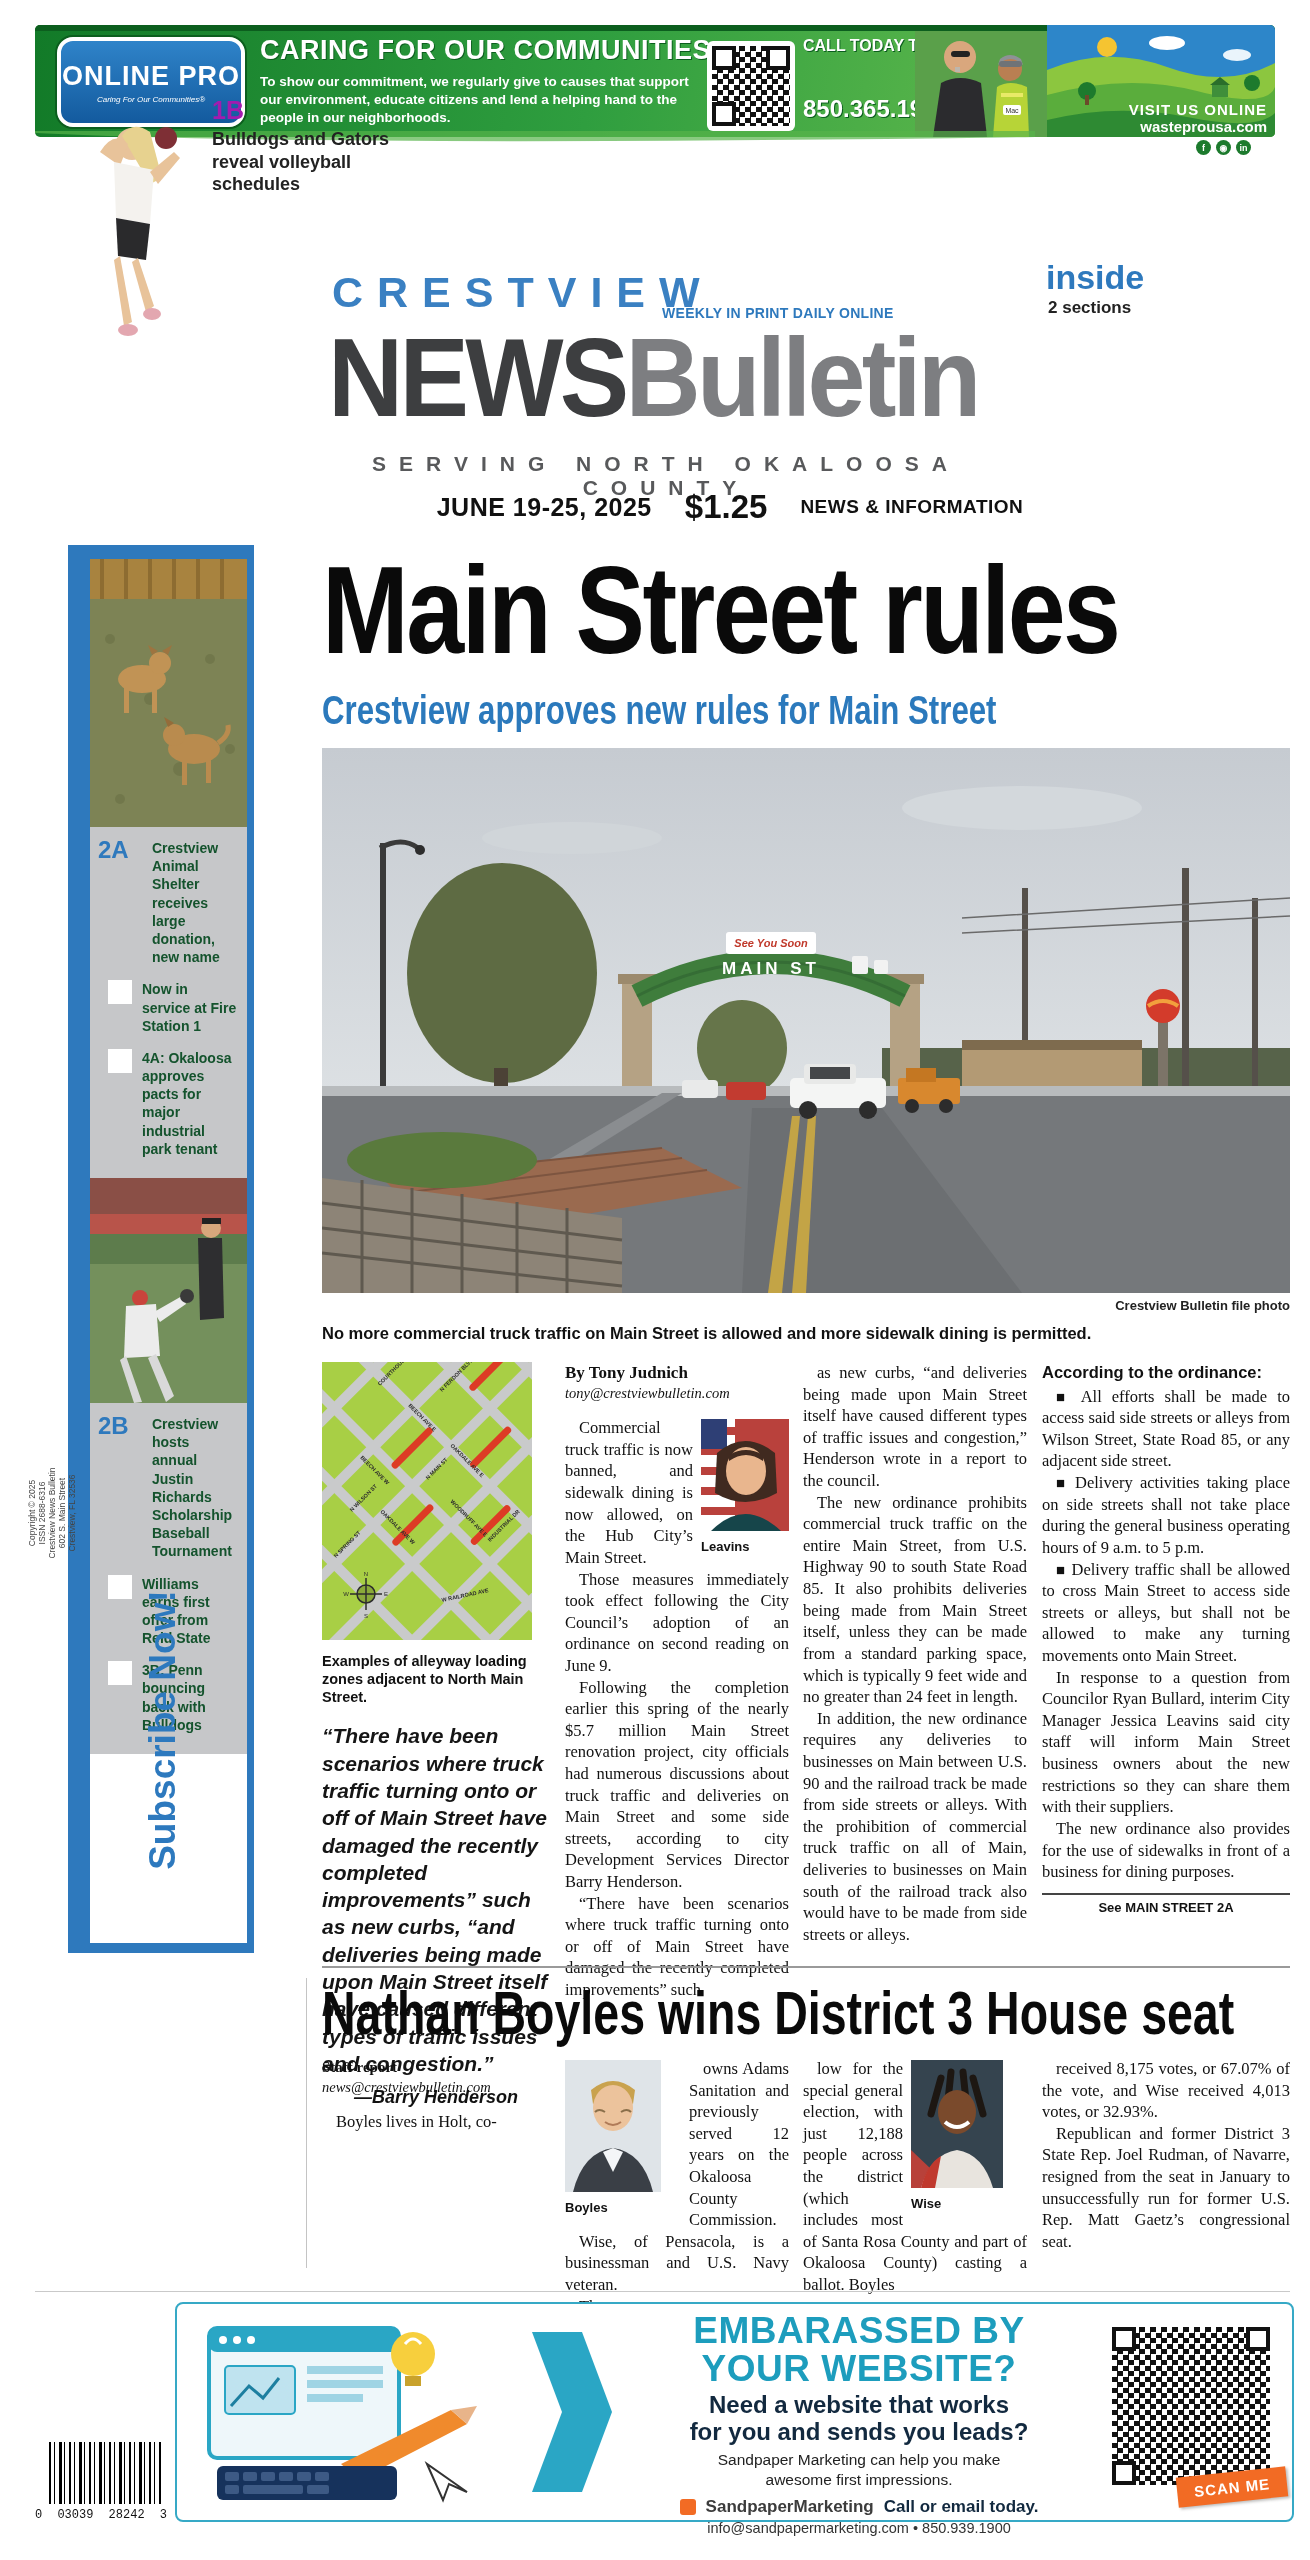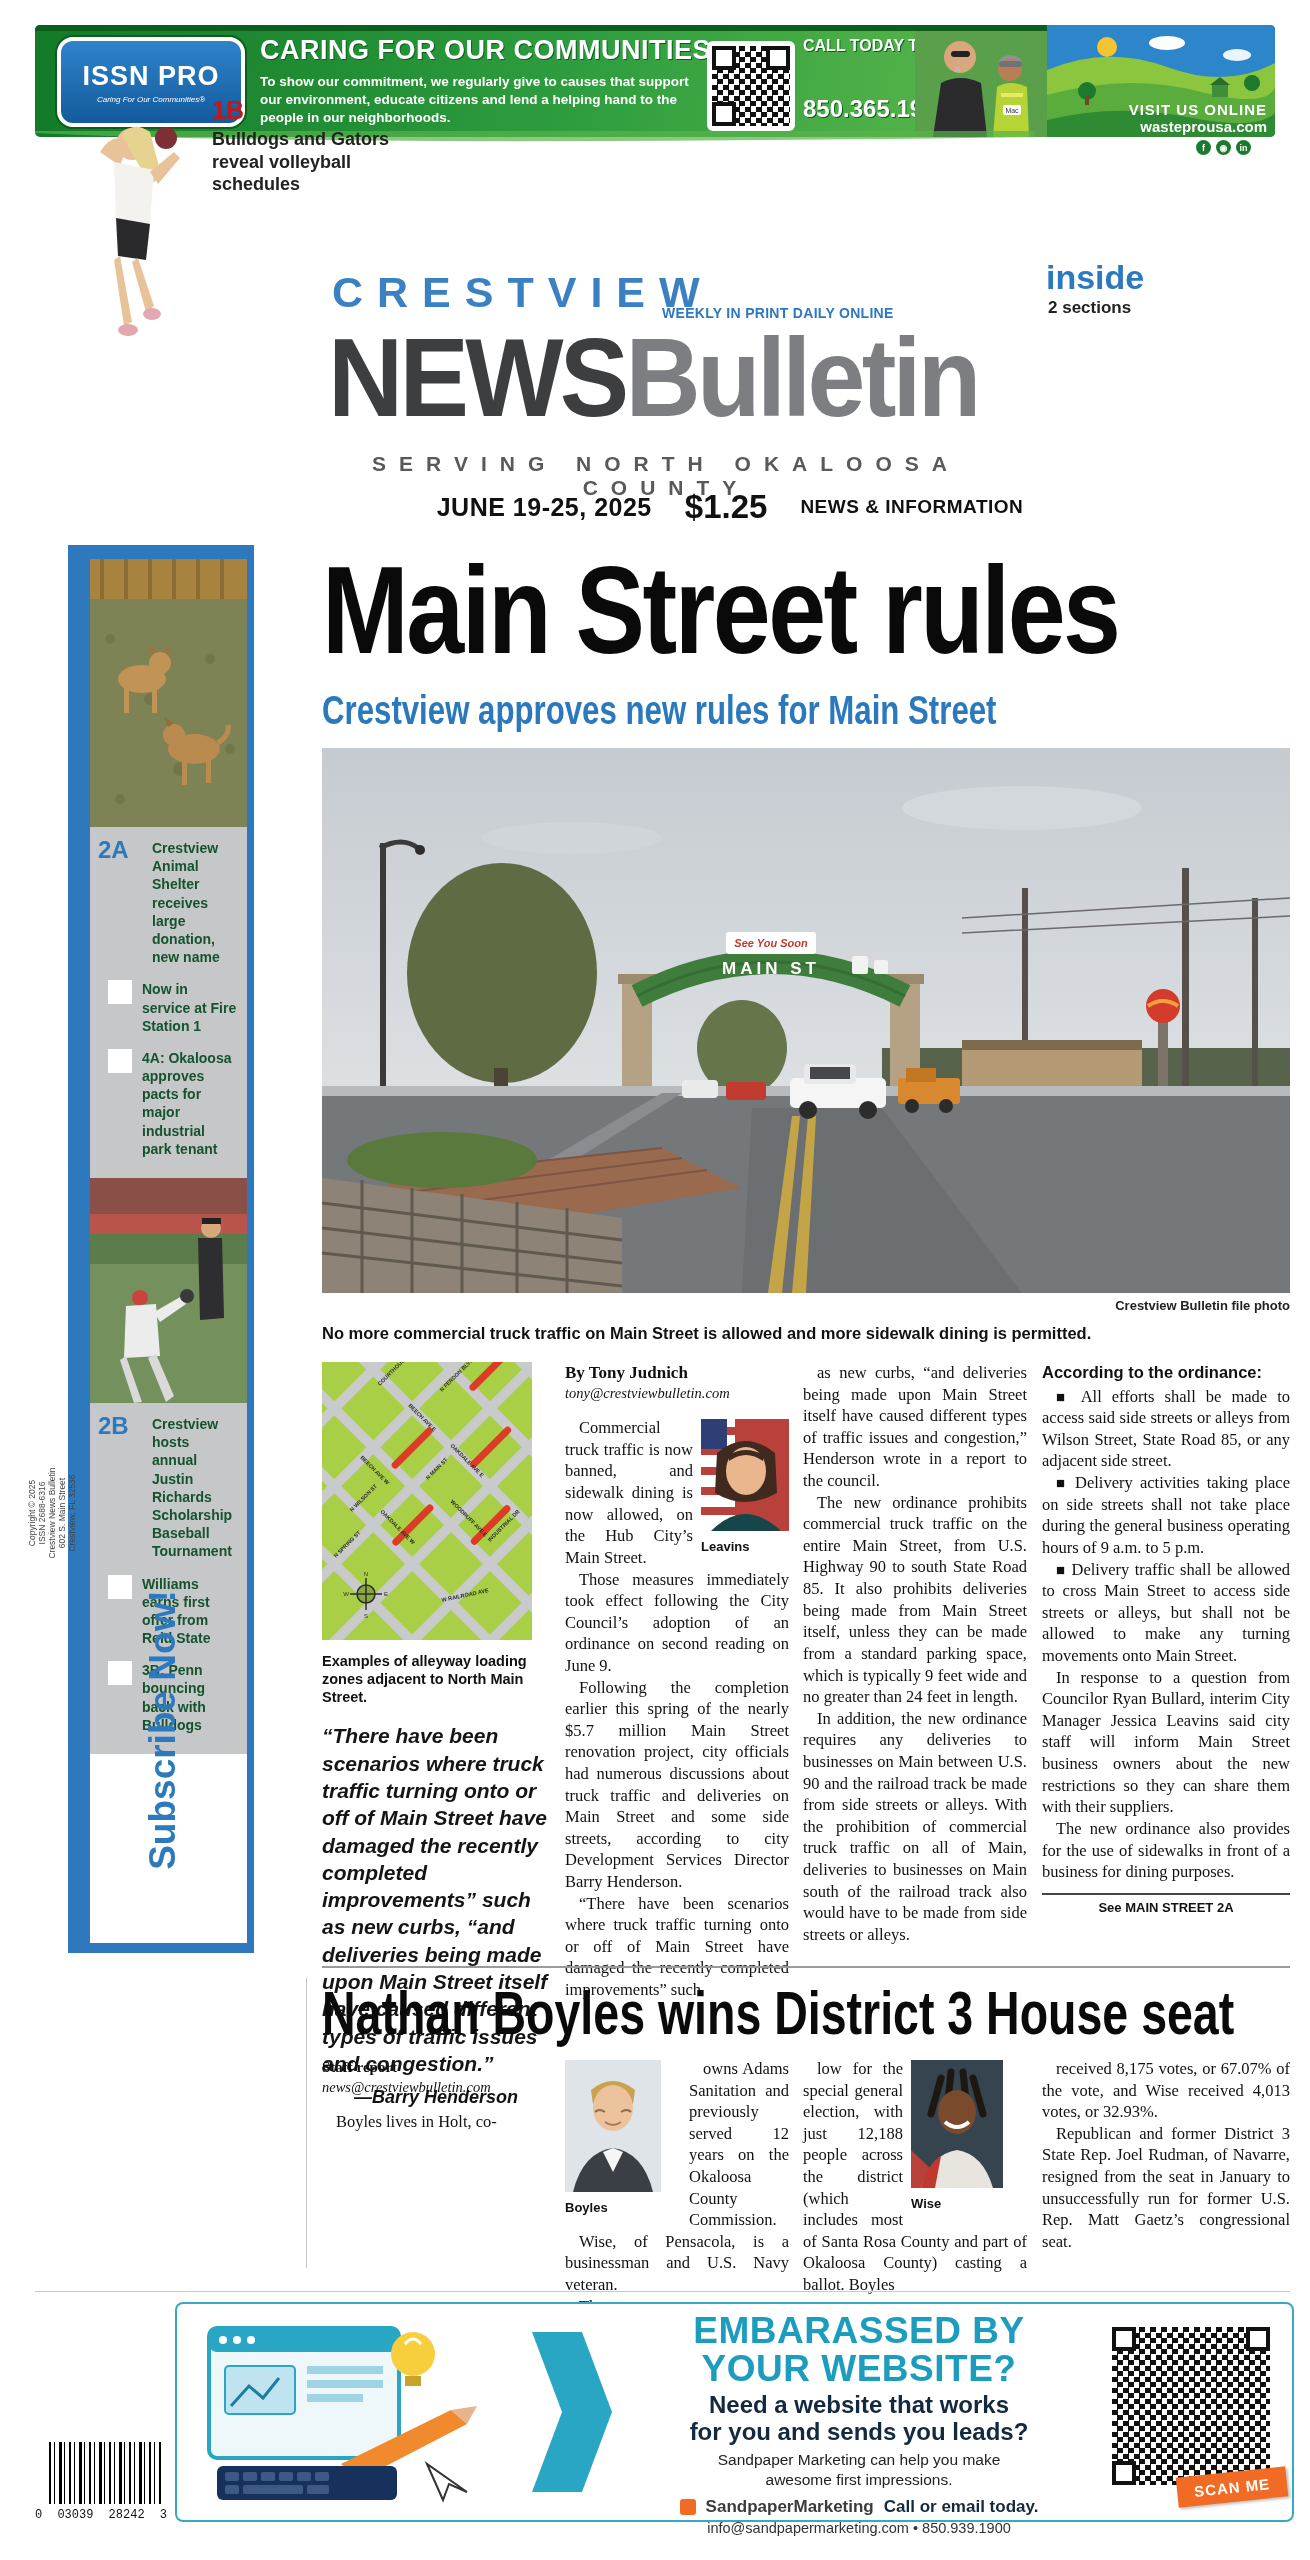--- a/index.html
+++ b/index.html
@@ -35,21 +35,21 @@
   .ban-visit{left:1020px;top:76px;width:212px;text-align:right;color:#fff;font-weight:700;line-height:1.15;}
   .ban-visit .v1{font-size:15px;letter-spacing:1px;}
   .ban-visit .v2{font-size:15px;}
   .swoosh{left:35px;top:131px;width:1000px;height:16px;}
   .social{left:1196px;top:140px;display:flex;gap:5px;}
   .social .dot{width:15px;height:15px;border-radius:50%;background:#1c7a2d;color:#fff;
                font-size:9px;font-weight:700;display:flex;align-items:center;justify-content:center;}
 
   
   .teaser-photo{left:70px;top:92px;width:135px;height:245px;}
-  .teaser-page{left:212px;top:96px;font-size:25px;font-weight:700;color:#b91c1c;}
+  .teaser-page{left:212px;top:96px;font-size:25px;font-weight:700;color:#a21caf;}
   .teaser-text{left:212px;top:128px;width:180px;font-size:18px;font-weight:700;line-height:1.25;color:#222;}
   .m-crestview{left:332px;top:268px;font-size:43px;font-weight:700;color:#3a80c2;letter-spacing:14px;}
   .m-weekly{left:662px;top:305px;font-size:14px;font-weight:700;color:#2e79bd;letter-spacing:.3px;}
   .m-row{left:328px;top:322px;font-size:112px;font-weight:700;letter-spacing:-4px;line-height:1;}
   .m-news{color:#3d3e40;} .m-bulletin{color:#7d7e81;}
   .m-inside{left:1046px;top:258px;font-size:34px;font-weight:700;color:#2e79bd;}
   .m-sections{left:1048px;top:298px;font-size:17px;font-weight:700;color:#222;}
   .m-serving{left:322px;top:452px;width:688px;text-align:center;font-size:21px;font-weight:700;
              color:#58595b;letter-spacing:13px;}
   .m-dateline{left:430px;top:488px;width:600px;display:flex;justify-content:center;align-items:center;gap:33px;}
@@ -136,21 +136,21 @@
            font-family:"Liberation Mono",monospace;font-size:12px;}
 </style>
 </head>
 <body>
 
 <div class="page">
 
   <div class="abs banner">
     <div class="abs banner-topstrip"></div>
     <div class="abs wp-logo">
-      <div class="t1">ISSN PRO</div>
+      <div class="t1">ONLINE PRO</div>
       <div class="t2">Caring For Our Communities®</div>
     </div>
     <div class="abs ban-head">CARING FOR OUR COMMUNITIES</div>
     <div class="abs ban-body">To show our commitment, we regularly give to causes that support our environment, educate citizens and lend a helping hand to the people in our neighborhoods.</div>
     <div class="abs qr ban-qr">
       <div class="qr-in">
           <span class="qr-eye e1"></span>
           <span class="qr-eye e2"></span>
           <span class="qr-eye e3"></span>
         </div>

